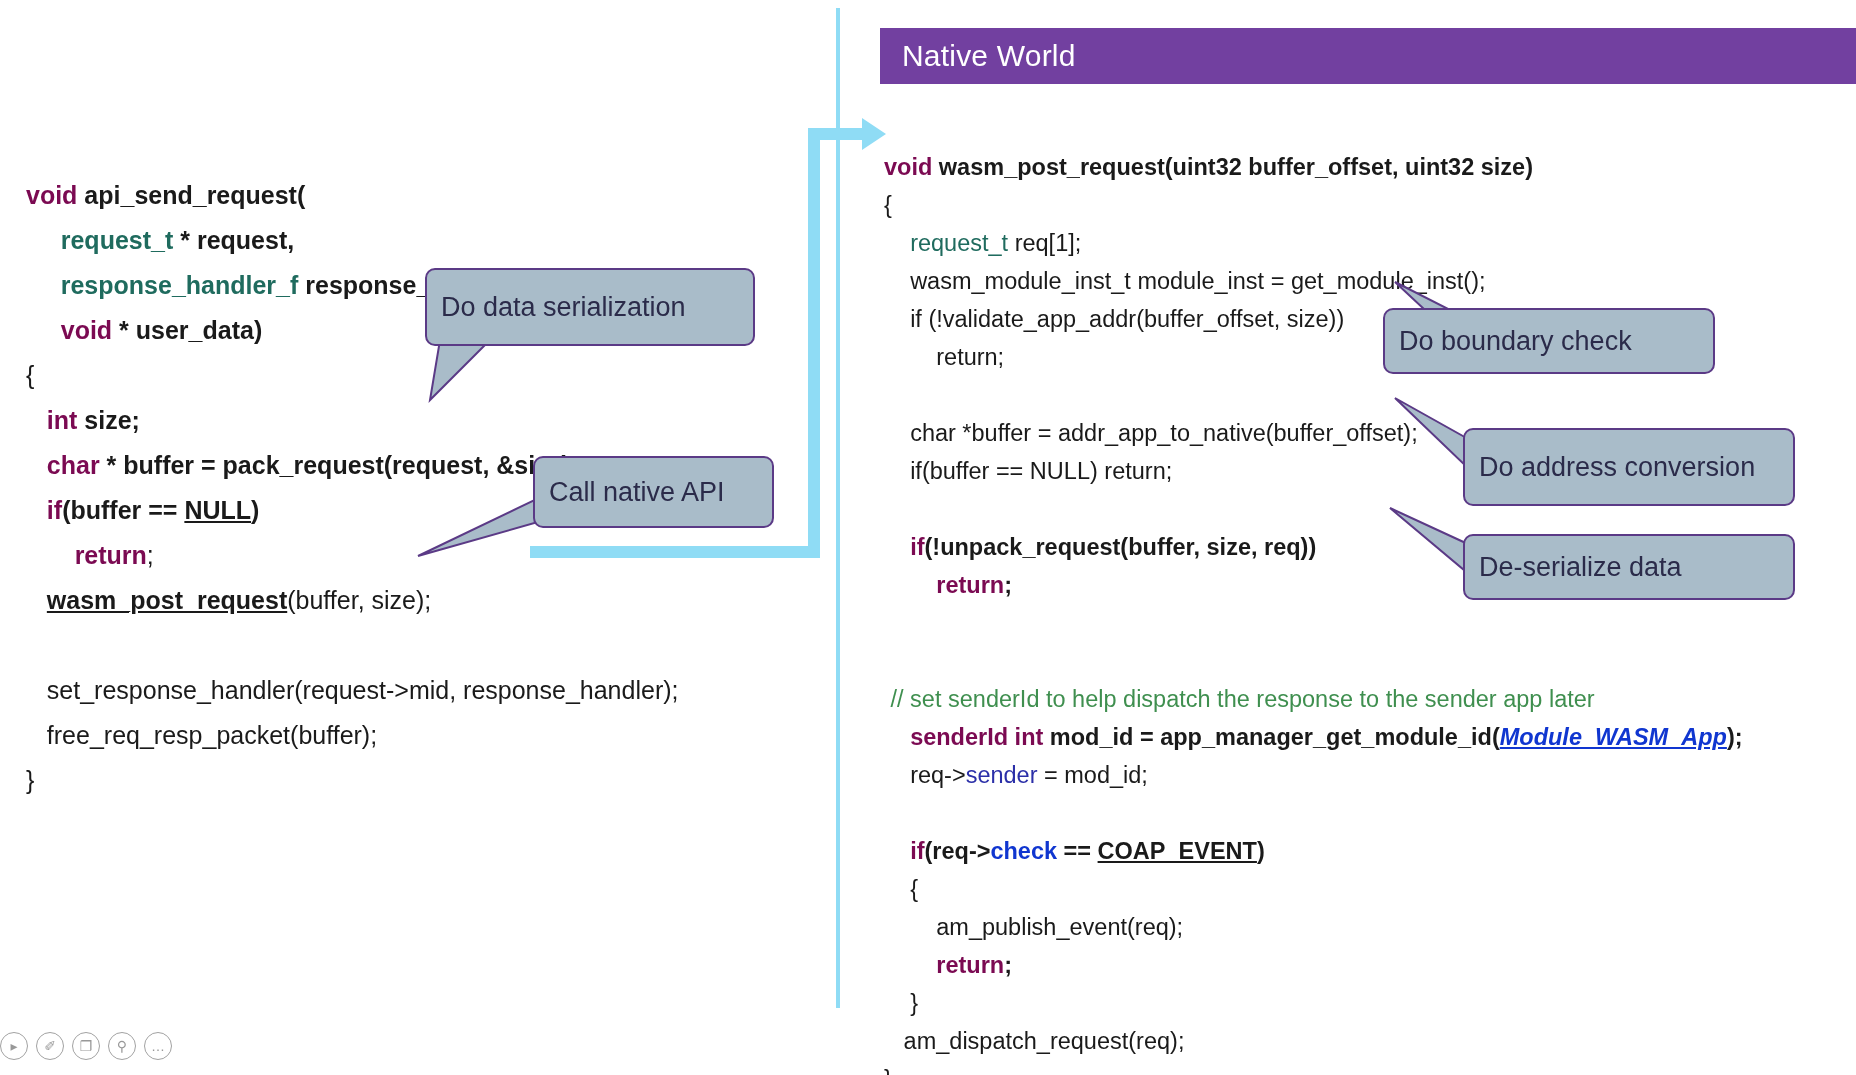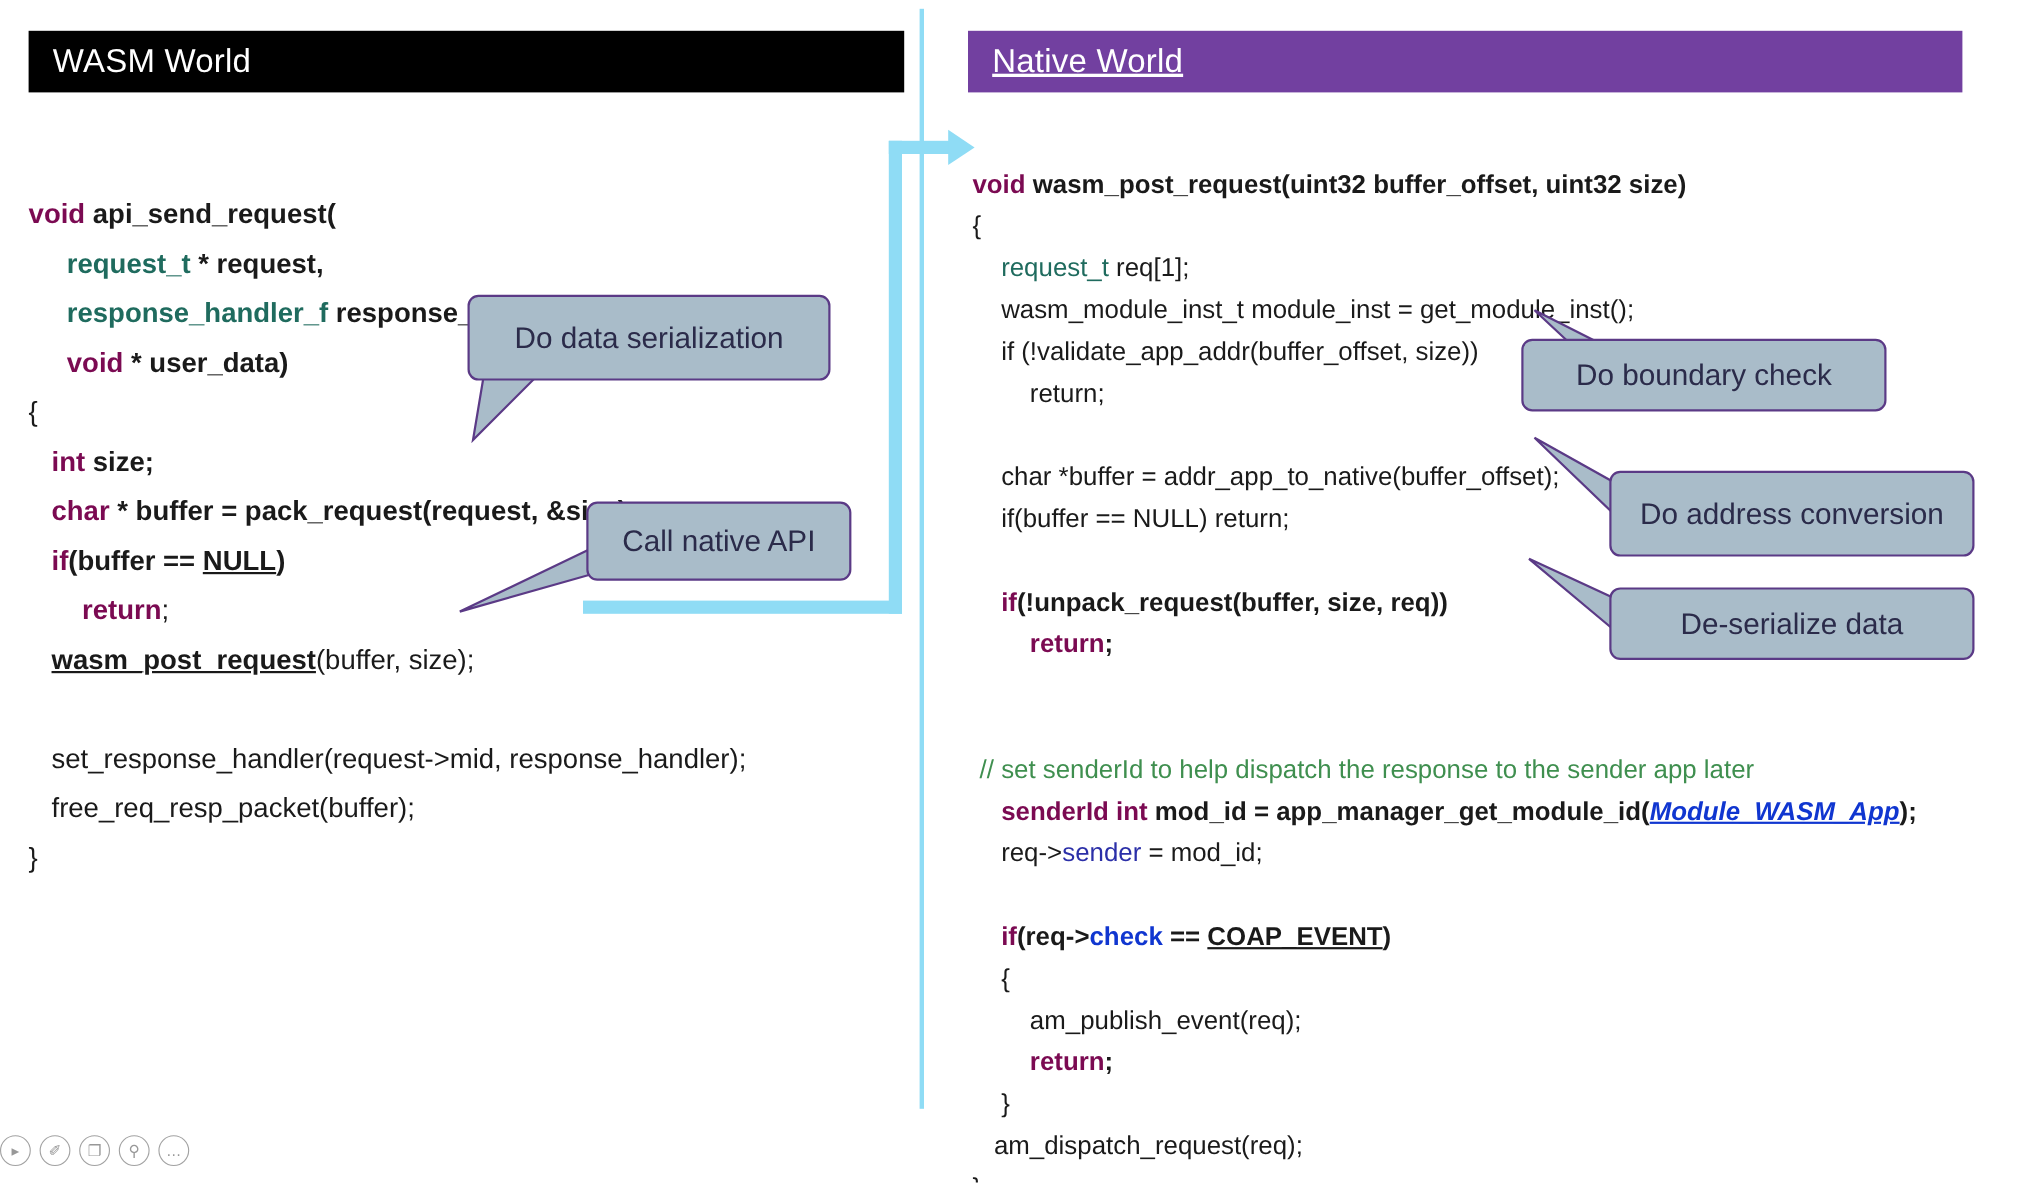--- a/index.html
+++ b/index.html
@@ -33,24 +33,23 @@
   #wasm-header {
     left: 26px;
     top: 28px;
     width: 796px;
     height: 56px;
     background: #000000;
   }
   #native-header {
     left: 880px;
     top: 28px;
-    width: 904px;
+    width: 976px;
     height: 56px;
     background: #7240a0;
-    text-decoration: underline;
   }
 
   
   .code {
     position: absolute;
     font-family: "Liberation Sans", sans-serif;
     font-size: 25px;
     line-height: 45px;
     white-space: pre;
     color: #1a1a1a;
@@ -128,21 +127,21 @@
     position: absolute;
     box-sizing: border-box;
     background: #a9bcc9;
     border: 2px solid #5b3a86;
     border-radius: 10px;
     color: #2b2b4a;
     font-size: 27px;
     line-height: 34px;
     display: flex;
     align-items: center;
-    justify-content: center;
+    justify-content: flex-start;
     text-align: center;
     padding: 6px 14px;
   }
 
   #callout-serialization { left: 425px;  top: 268px; width: 330px; height: 78px; }
   #callout-native-api    { left: 533px;  top: 456px; width: 241px; height: 72px; }
   #callout-boundary      { left: 1383px; top: 308px; width: 332px; height: 66px; }
   #callout-address       { left: 1463px; top: 428px; width: 332px; height: 78px; }
   #callout-deserialize   { left: 1463px; top: 534px; width: 332px; height: 66px; }
 
@@ -167,23 +166,20 @@
     font-size: 14px;
     color: #444;
     background: #fff;
   }
 </style>
 </head>
 <body>
 
 <div class="slide">
 
-  <div class="panel-header" id="wasm-header">
-    <span>WASM World</span>
-  </div>
   <div class="panel-header" id="native-header">
     <span>Native World</span>
   </div>
 
   <div class="divider"></div>
   <div class="flow-line-h1"></div>
   <div class="flow-line-v"></div>
   <div class="flow-line-h2"></div>
   <div class="flow-arrow"></div>
 

